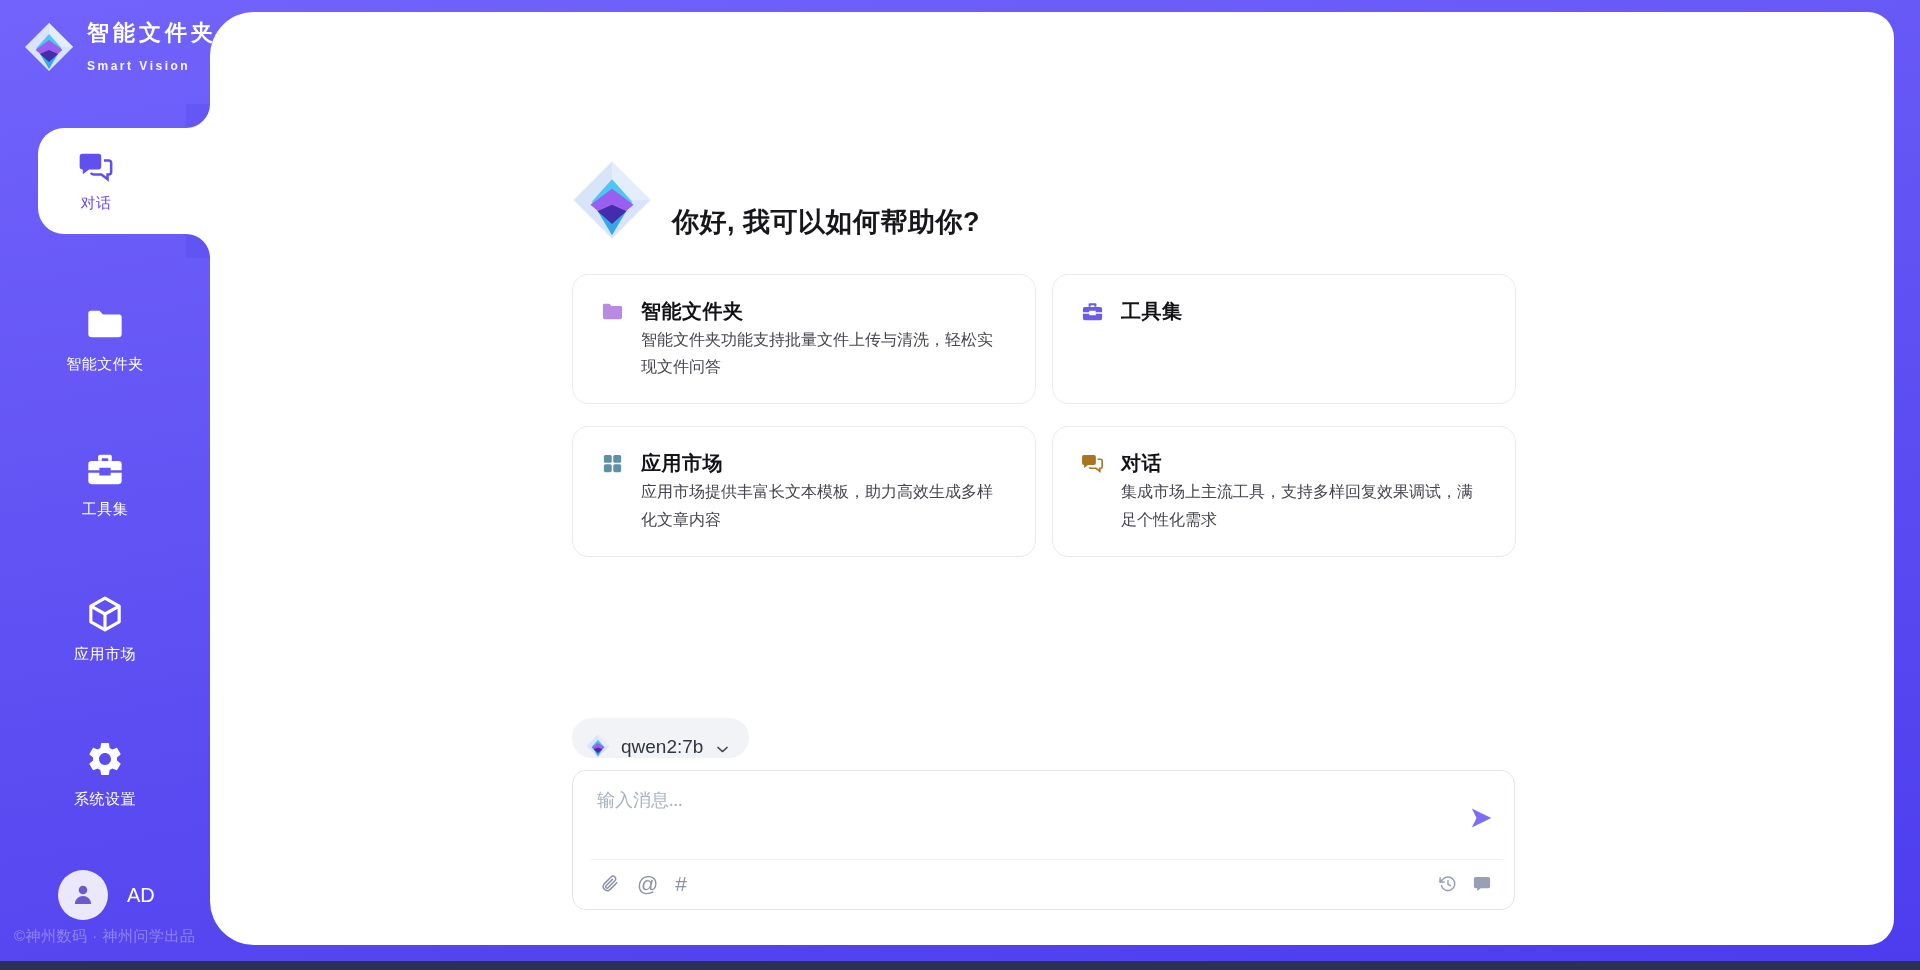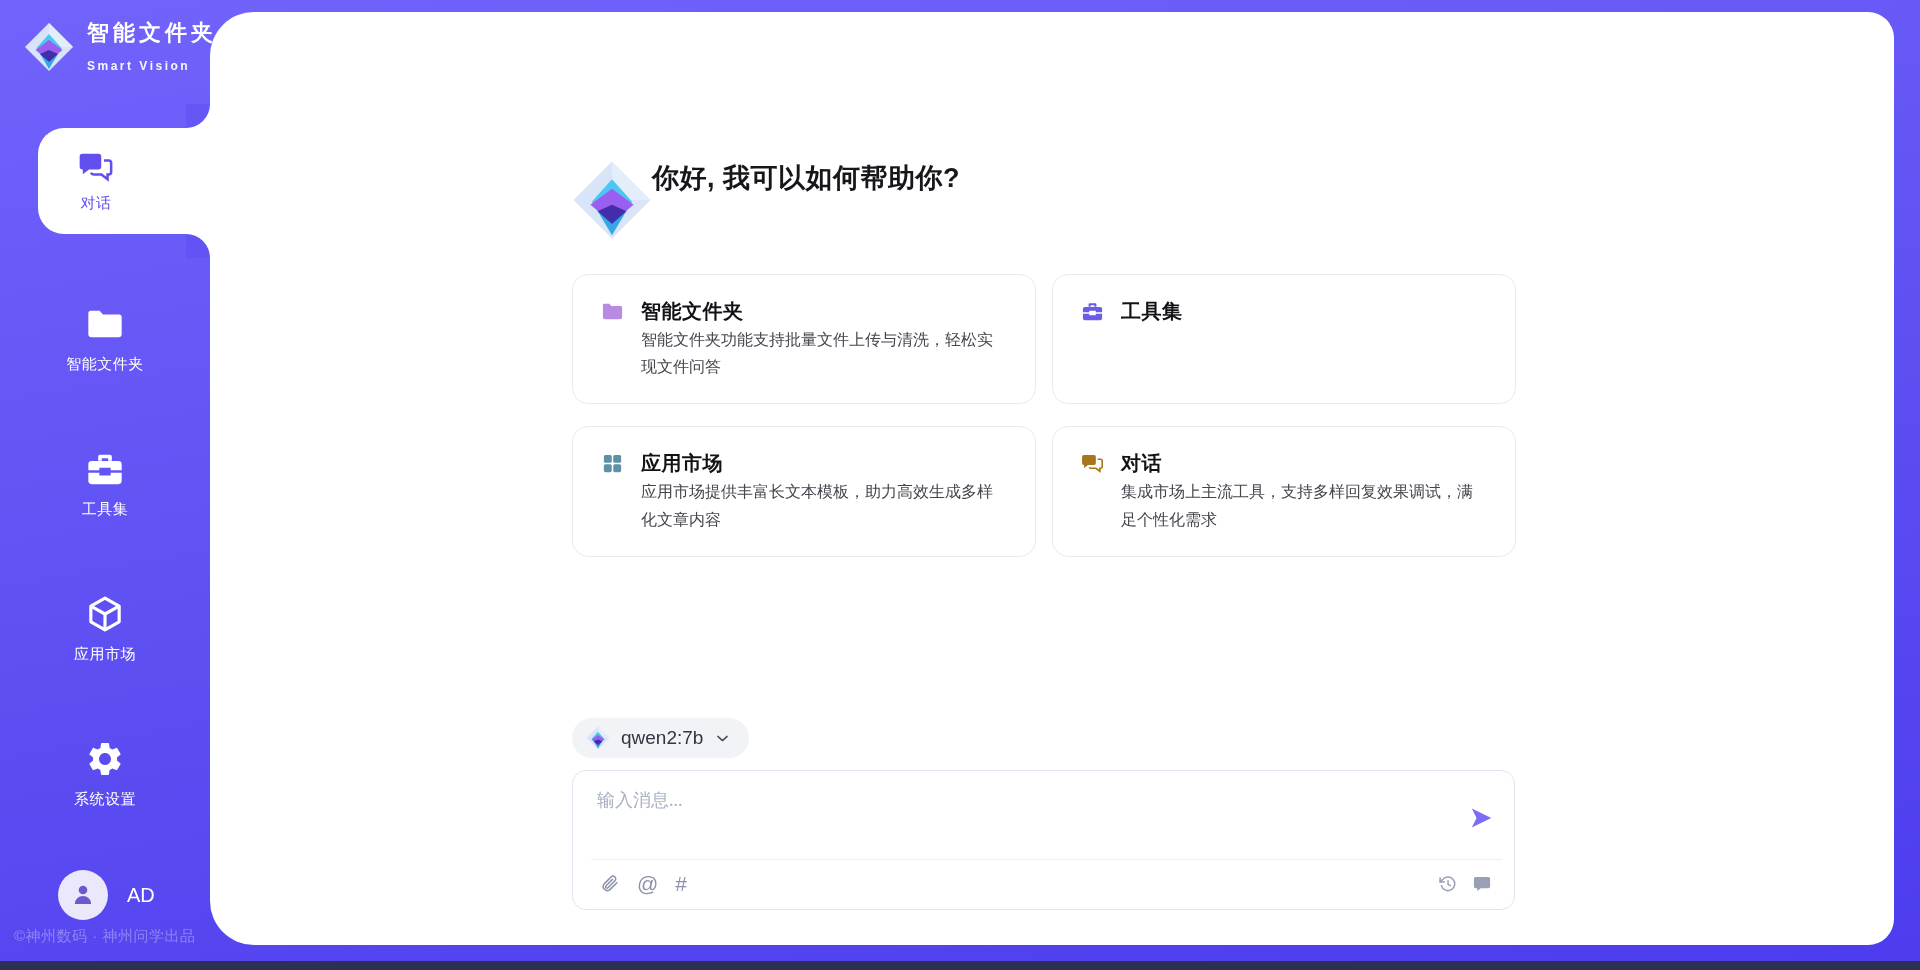--- a/index.html
+++ b/index.html
@@ -33,34 +33,34 @@
     gap:11px;color:#fff;cursor:pointer}
   .nav-icon{width:40px;height:40px;color:#fff}
   .active-tab .nav-icon{width:36px;height:36px}
   .nav-label{font-size:15px;letter-spacing:.5px}
   .user-row{position:absolute;left:58px;top:870px;display:flex;align-items:center;gap:19px;cursor:pointer}
   .avatar{width:50px;height:50px;border-radius:50%;background:#ebe8fb;display:flex;align-items:center;justify-content:center}
   .avatar svg{width:28px;height:28px;color:#6b5ace}
   .user-name{color:#fff;font-size:20px}
   .copyright{position:absolute;left:14px;top:927px;color:rgba(255,255,255,.32);font-size:15px;letter-spacing:.5px}
   
-  .greeting{position:absolute;left:362px;top:148px;display:flex;align-items:flex-start;}
+  .greeting{position:absolute;left:362px;top:148px;display:flex;align-items:flex-end;gap:20px}
   .greeting-mark{width:80px;height:80px}
   .greeting-text{font-size:27px;font-weight:bold;color:#16161b;letter-spacing:.5px}
   
   .cards{position:absolute;left:362px;top:262px;display:grid;grid-template-columns:464px 464px;gap:22px 16px}
   .card{background:#fff;border:1px solid #e9e9f1;border-radius:16px;padding:23px 28px;box-sizing:border-box;
     min-height:130px;cursor:pointer}
   .card-head{display:flex;align-items:center;gap:17px}
   .card-icon{width:23px;height:23px;flex:0 0 auto}
   .card-title{font-size:20px;font-weight:bold;color:#121217;letter-spacing:.5px}
   .card-desc{margin:1px 0 0 40px;font-size:16px;line-height:1.7;color:#45454e;max-width:372px}
   
   .model-pill{position:absolute;left:362px;top:706px;height:40px;border-radius:20px;background:#f2f3f6;
-    display:flex;align-items:center;gap:11px;padding:0 18px 0 14px;cursor:pointer}
+    display:flex;align-items:flex-end;gap:11px;padding:0 18px 0 14px;cursor:pointer}
   .model-mark{width:24px;height:24px}
   .model-name{font-size:19px;color:#2f3642}
   .chevron{width:17px;height:17px;color:#434a57}
   
   .composer{position:absolute;left:362px;top:758px;width:943px;height:140px;background:#fff;
     border:1.5px solid #e2e5f1;border-radius:14px;box-sizing:border-box}
   .composer textarea{position:absolute;left:24px;top:17px;width:830px;height:58px;border:none;outline:none;
     resize:none;font-size:18px;color:#30323a;background:transparent;font-family:Liberation Serif, serif;padding:0}
   .composer textarea::placeholder{color:#a9b0c0}
   .send-btn{position:absolute;right:18px;top:32px;width:30px;height:30px;border:none;background:transparent;

